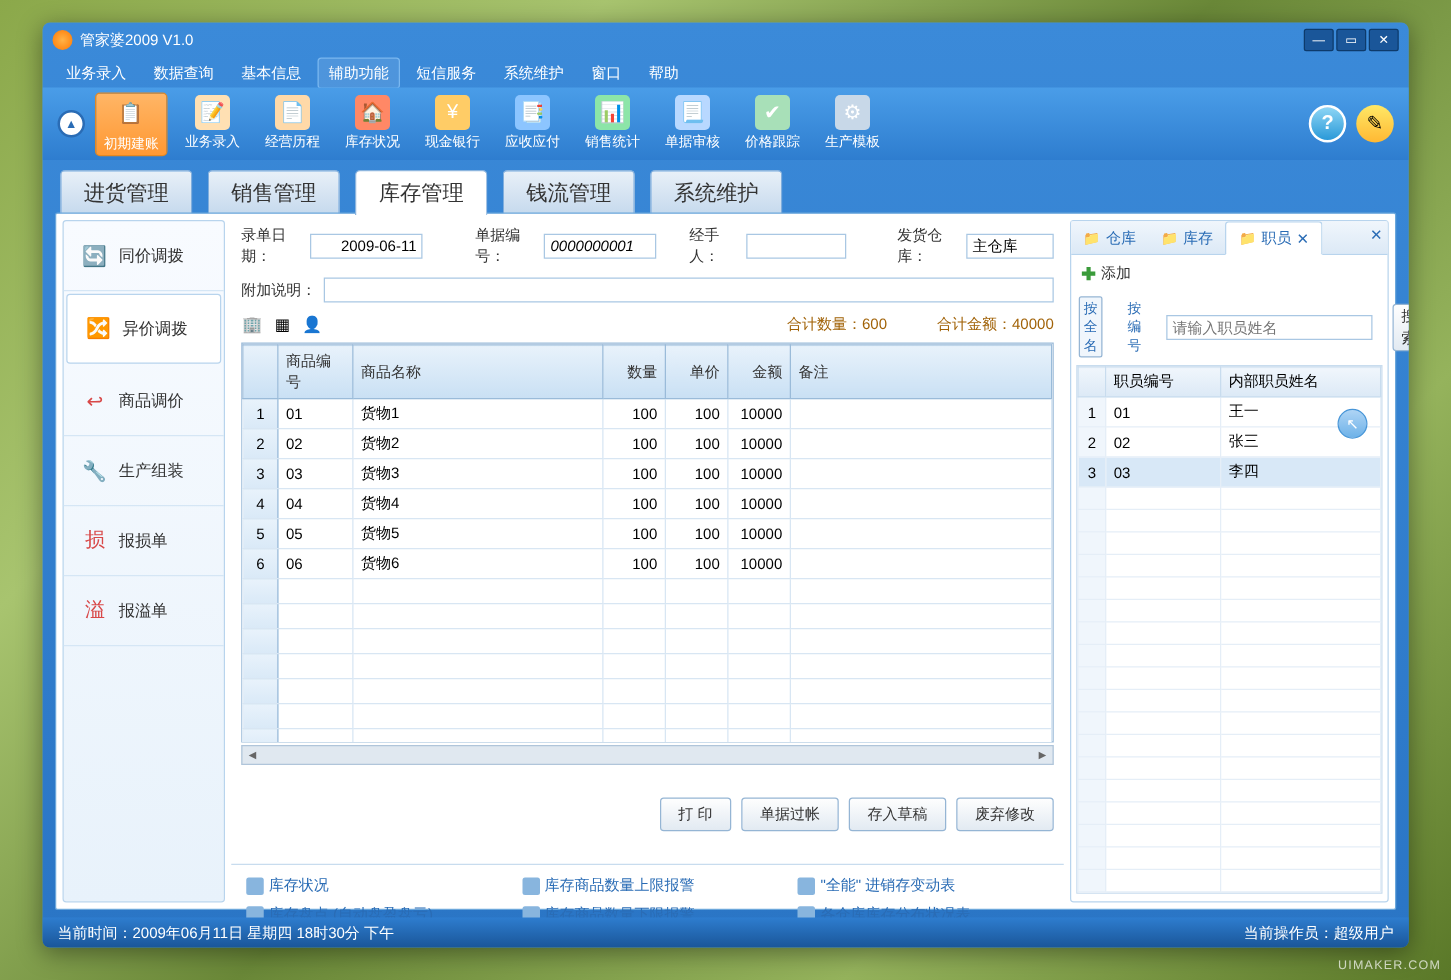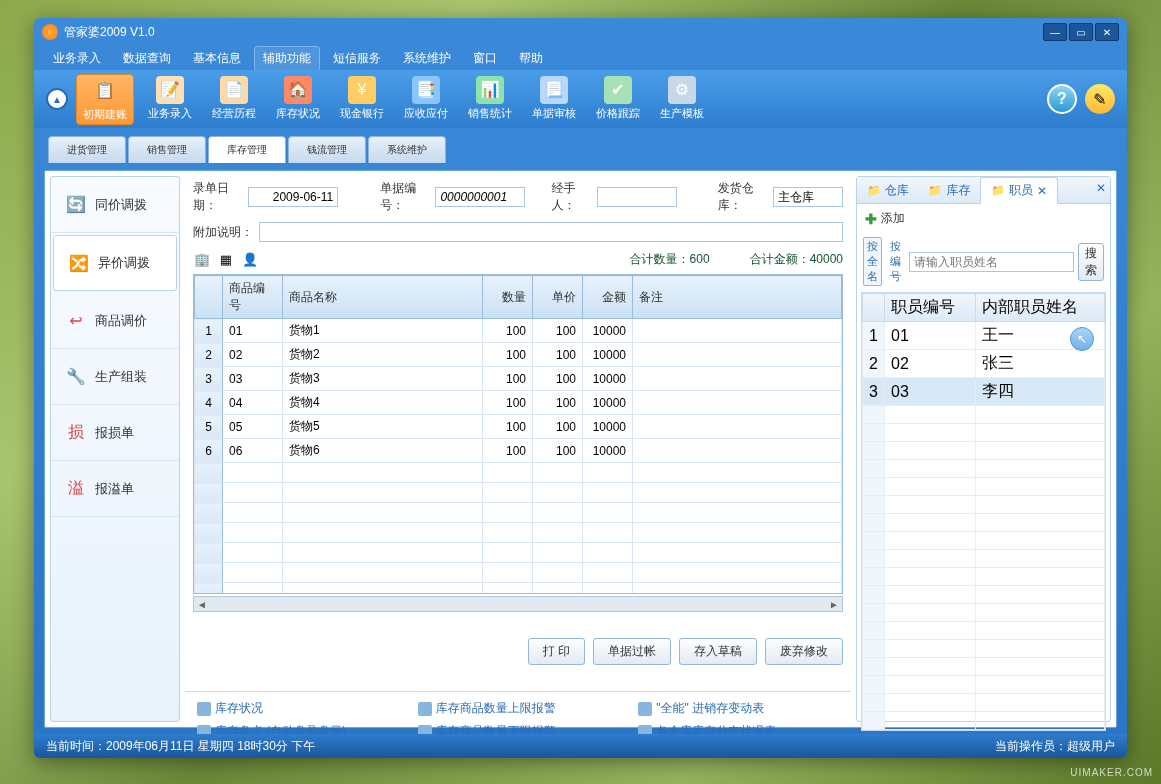--- a/index.html
+++ b/index.html
@@ -16,58 +16,58 @@
 .expand-btn { width: 22px; height: 22px; background: #fff; border-radius: 50%; display: flex; align-items: center; justify-content: center; margin-right: 8px; cursor: pointer; border: 2px solid #2a6cb5; color: #2a6cb5; font-size: 10px; }
 .toolbar { display: flex; gap: 8px; }
 .tool-btn { display: flex; flex-direction: column; align-items: center; padding: 2px 6px; cursor: pointer; color: #fff; font-size: 11px; border-radius: 4px; min-width: 50px; }
 .tool-btn.active { background: linear-gradient(180deg, #ffb666, #ff9833); border: 1px solid #e58820; }
 .tool-btn .ti { width: 28px; height: 28px; margin-bottom: 2px; border-radius: 4px; display: flex; align-items: center; justify-content: center; font-size: 16px; }
 .toolbar-right { margin-left: auto; display: flex; gap: 8px; }
 .help-icon { width: 30px; height: 30px; border-radius: 50%; background: linear-gradient(180deg, #8dd5f5, #2a99d8); border: 2px solid #fff; display: flex; align-items: center; justify-content: center; color: #fff; font-weight: bold; cursor: pointer; }
 .custom-icon { width: 30px; height: 30px; border-radius: 50%; background: linear-gradient(180deg, #ffe866, #ffb833); display: flex; align-items: center; justify-content: center; cursor: pointer; }
 .content-area { position: absolute; top: 152px; left: 10px; right: 10px; bottom: 30px; background: #fff; border: 1px solid #6ba7db; border-radius: 2px; }
 .nav-tabs { position: absolute; top: 118px; left: 14px; display: flex; }
-.nav-tab { background: linear-gradient(180deg, #e8f0f8, #c5d9ed); border: 1px solid #8cb5de; border-bottom: none; padding: 6px 18px; font-size: 10px; color: #333; margin-right: 2px; border-radius: 4px 4px 0 0; cursor: pointer; }
+.nav-tab { background: linear-gradient(180deg, #e8f0f8, #c5d9ed); border: 1px solid #8cb5de; border-bottom: none; padding: 6px 18px; font-size: 17px; color: #333; margin-right: 12px; border-radius: 4px 4px 0 0; cursor: pointer; }
 .nav-tab.active { background: #fff; position: relative; z-index: 5; }
 .sidebar { position: absolute; left: 5px; top: 5px; width: 130px; bottom: 5px; background: linear-gradient(180deg, #f8fbff, #e8f2fb); border: 1px solid #b8d4ed; border-radius: 3px; }
 .side-item { height: 56px; display: flex; align-items: center; padding: 0 14px; font-size: 13px; color: #333; cursor: pointer; border-bottom: 1px solid #d5e6f5; gap: 8px; }
 .side-item.active { background: #fff; border: 1px solid #b8d4ed; border-radius: 3px; margin: 2px; }
 .side-icon { width: 22px; height: 22px; display: flex; align-items: center; justify-content: center; font-size: 16px; }
 .main-form { position: absolute; left: 140px; top: 5px; right: 265px; bottom: 5px; }
 .form-row { display: flex; align-items: center; padding: 4px 8px; font-size: 12px; gap: 6px; }
 .form-row label { color: #333; }
 .form-input { border: 1px solid #a9c7e3; height: 20px; padding: 0 4px; font-size: 12px; }
 .mini-icons { display: flex; gap: 6px; padding: 4px 8px; align-items: center; }
 .mini-icons .mi { width: 18px; height: 18px; cursor: pointer; display: flex; align-items: center; justify-content: center; font-size: 13px; }
-.mini-icons .totals { margin-left: auto; display: flex; gap: 40px; font-size: 12px; color: #14532d; }
+.mini-icons .totals { margin-left: auto; display: flex; gap: 40px; font-size: 12px; color: #a16207; }
 .grid { border: 1px solid #9abbd9; margin: 2px 8px; height: 320px; overflow: auto; position: relative; background: #fff; }
 .grid table { width: 100%; border-collapse: collapse; font-size: 12px; }
 .grid th { background: linear-gradient(180deg, #e8f2fb, #c9e0f4); border: 1px solid #9abbd9; padding: 4px 6px; text-align: left; font-weight: normal; color: #333; }
 .grid td { border: 1px solid #d8e6f3; padding: 3px 6px; height: 20px; }
 .grid tr td:first-child { background: linear-gradient(180deg, #e8f2fb, #d9e9f7); text-align: center; border-right: 1px solid #9abbd9; width: 28px; }
 .scroll-x { margin: 0 8px; height: 16px; background: #e0e8f0; border: 1px solid #b0c5da; display: flex; align-items: center; }
 .scroll-x .sarrow { width: 16px; text-align: center; color: #666; cursor: pointer; font-size: 10px; }
 .action-btns { display: flex; gap: 8px; justify-content: flex-end; padding: 26px 8px; }
 .btn { background: linear-gradient(180deg, #fefefe, #e2eaf2); border: 1px solid #95b5d4; border-radius: 3px; padding: 4px 14px; font-size: 12px; cursor: pointer; color: #333; }
 .links-area { border-top: 1px solid #c8dcee; padding: 8px 12px; display: grid; grid-template-columns: repeat(3, 1fr); gap: 6px 20px; font-size: 12px; }
 .links-area a { color: #2a6cb5; text-decoration: none; cursor: pointer; display: flex; align-items: center; gap: 4px; }
 .link-icon { width: 14px; height: 14px; background: #88b5de; border-radius: 2px; display: inline-block; }
 .right-panel { position: absolute; right: 5px; top: 5px; width: 255px; bottom: 5px; border: 1px solid #b8d4ed; background: #fff; border-radius: 3px; }
 .rp-close { position: absolute; right: 4px; top: 4px; color: #2a6cb5; cursor: pointer; font-size: 12px; z-index: 10; }
 .rp-tabs { display: flex; border-bottom: 1px solid #b8d4ed; background: linear-gradient(180deg, #f0f6fc, #dce9f6); }
 .rp-tab { padding: 4px 10px; font-size: 12px; color: #2a6cb5; cursor: pointer; display: flex; align-items: center; gap: 4px; }
 .rp-tab.active { background: #fff; border: 1px solid #b8d4ed; border-bottom: 1px solid #fff; margin-bottom: -1px; border-radius: 3px 3px 0 0; }
 .rp-tab .tab-icon { font-size: 11px; }
 .rp-add { padding: 6px 8px; font-size: 12px; color: #333; display: flex; align-items: center; gap: 4px; cursor: pointer; }
 .rp-add .plus { color: #3a9b3a; font-weight: bold; font-size: 14px; }
-.rp-search { padding: 4px 6px; display: flex; align-items: center; gap: 4px; font-size: 11px; }
+.rp-search { padding: 4px 6px; display: flex; align-items: center; gap: 16px; font-size: 11px; }
 .rp-search .seg { color: #2a6cb5; cursor: pointer; padding: 1px 3px; border: 1px solid transparent; }
 .rp-search .seg.active { border: 1px solid #95b5d4; border-radius: 2px; background: #f0f6fc; }
 .rp-grid { margin: 2px 4px; border: 1px solid #c8dcee; }
-.rp-grid table { width: 100%; border-collapse: collapse; font-size: 16px; }
+.rp-grid table { width: 100%; border-collapse: collapse; font-size: 12px; }
 .rp-grid th { background: linear-gradient(180deg, #f0f6fc, #dce9f6); border: 1px solid #c8dcee; padding: 3px 6px; font-weight: normal; text-align: left; }
 .rp-grid td { border: 1px solid #e5eef7; padding: 3px 6px; height: 18px; }
 .rp-grid tr td:first-child { background: #f0f6fc; text-align: center; width: 22px; }
 .rp-grid tr.sel td { background: #d8e8f7; }
 .float-arrow { position: absolute; right: 16px; top: 150px; width: 24px; height: 24px; border-radius: 50%; background: linear-gradient(180deg, #aed4f5, #6eb2e8); border: 1px solid #4896d8; display: flex; align-items: center; justify-content: center; color: #fff; cursor: pointer; font-size: 12px; }
 .statusbar { position: absolute; bottom: 0; left: 0; right: 0; height: 24px; background: linear-gradient(180deg, #2e7dcf, #1a5699); display: flex; align-items: center; padding: 0 12px; color: #fff; font-size: 12px; justify-content: space-between; }
 .watermark { position: absolute; bottom: 6px; right: 8px; color: rgba(255,255,255,0.7); font-size: 10px; letter-spacing: 1px; }
 </style>
 </head>
 <body>

